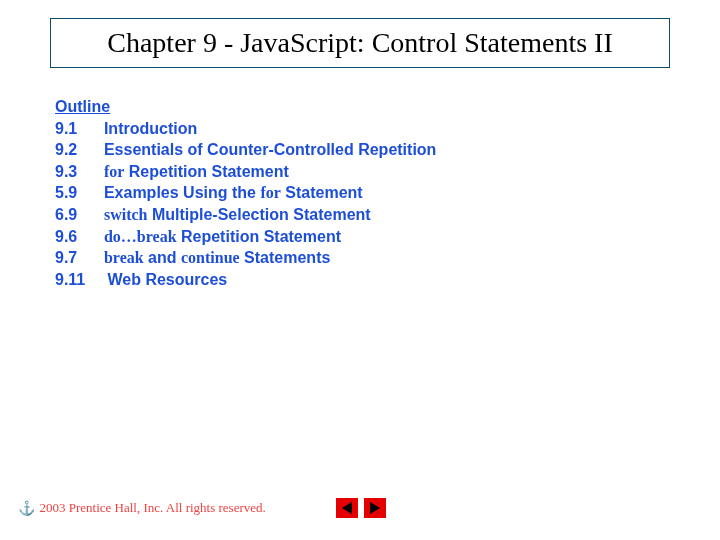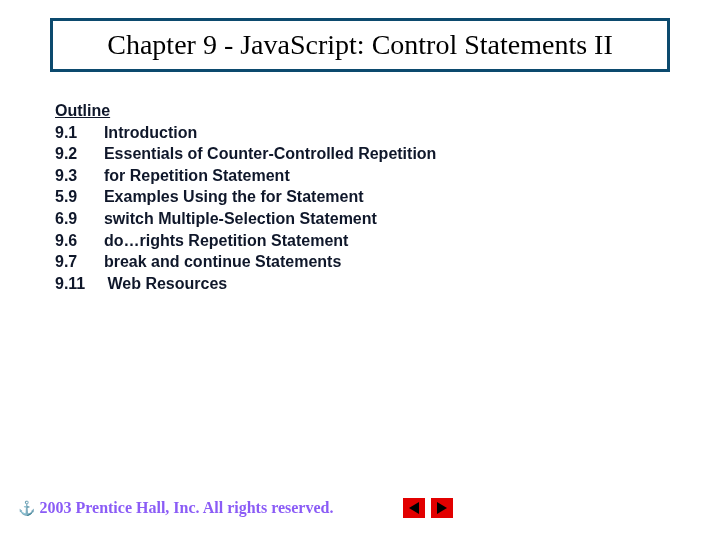--- a/index.html
+++ b/index.html
@@ -5,64 +5,63 @@
     * { margin: 0; padding: 0; box-sizing: border-box; }
     body {
       width: 720px;
       height: 540px;
       background: #fff;
       font-family: Arial, Helvetica, sans-serif;
       position: relative;
     }
     .title-box {
       margin: 18px 50px 0 50px;
-      border: 3px solid #0c4a6e;
+      border: 1px solid #0c4a6e;
       padding: 8px 20px;
       text-align: center;
     }
     .title-text {
       font-family: "Times New Roman", Times, serif;
       font-size: 28px;
       font-weight: normal;
       color: #000;
     }
     .outline-block {
       margin: 28px 15px 0 55px;
-      color: #0f172a;
+      color: #1d4ed8;
       font-weight: bold;
       font-size: 16px;
       line-height: 1.35;
     }
     .outline-heading {
       text-decoration: underline;
     }
     .outline-row {
       white-space: pre;
     }
     .mono {
-      font-family: Liberation Sans, sans-serif;
+      font-family: Liberation Serif, serif;
     }
     .footer {
       position: absolute;
       bottom: 22px;
       left: 18px;
       right: 18px;
       display: flex;
       align-items: center;
     }
     .anchor-icon {
       font-size: 14px;
       color: #000;
       margin-right: 4px;
     }
     .copyright {
       font-family: "Times New Roman", Times, serif;
-      font-size: 16px;
-      color: #8b5cf6;
-      font-weight: bold;
+      font-size: 13px;
+      color: #ef4444;
     }
     .nav-buttons {
       display: flex;
       gap: 6px;
       margin-left: 70px;
     }
     .nav-btn {
       width: 22px;
       height: 20px;
       background: #e20000;
@@ -92,21 +91,21 @@
 </div>
 
 <div class="outline-block">
   <div class="outline-heading">Outline</div>
   <div id="outline-list">
       <div class="outline-row"><span>9.1      </span><span>Introduction</span></div>
       <div class="outline-row"><span>9.2      </span><span>Essentials of Counter-Controlled Repetition</span></div>
       <div class="outline-row"><span>9.3      </span><span class="mono">for</span><span> Repetition Statement</span></div>
       <div class="outline-row"><span>5.9      </span><span>Examples Using the </span><span class="mono">for</span><span> Statement</span></div>
       <div class="outline-row"><span>6.9      </span><span class="mono">switch</span><span> Multiple-Selection Statement</span></div>
-      <div class="outline-row"><span>9.6      </span><span class="mono">do…rights</span><span> Repetition Statement</span></div>
+      <div class="outline-row"><span>9.6      </span><span class="mono">do…break</span><span> Repetition Statement</span></div>
       <div class="outline-row"><span>9.7      </span><span class="mono">break</span><span> and </span><span class="mono">continue</span><span> Statements</span></div>
       <div class="outline-row"><span>9.11     </span><span>Web Resources</span></div>
     </div>
 </div>
 
 <div class="footer">
   <span class="anchor-icon">⚓</span>
   <span class="copyright">2003 Prentice Hall, Inc.  All rights reserved.</span>
   <div class="nav-buttons">
     <div class="nav-btn">

